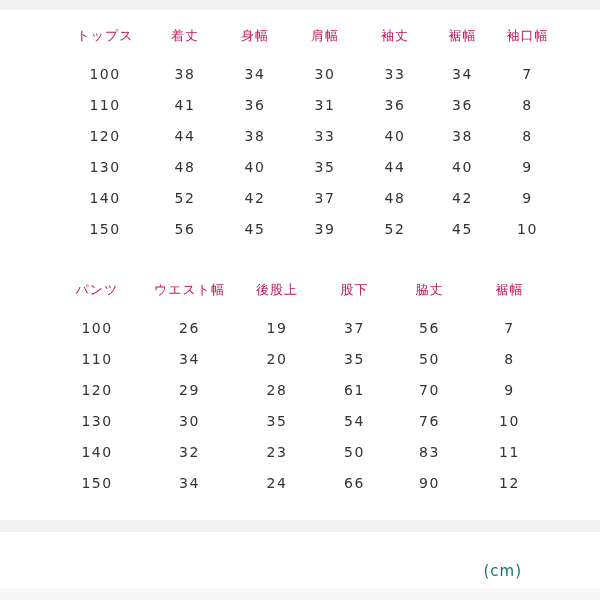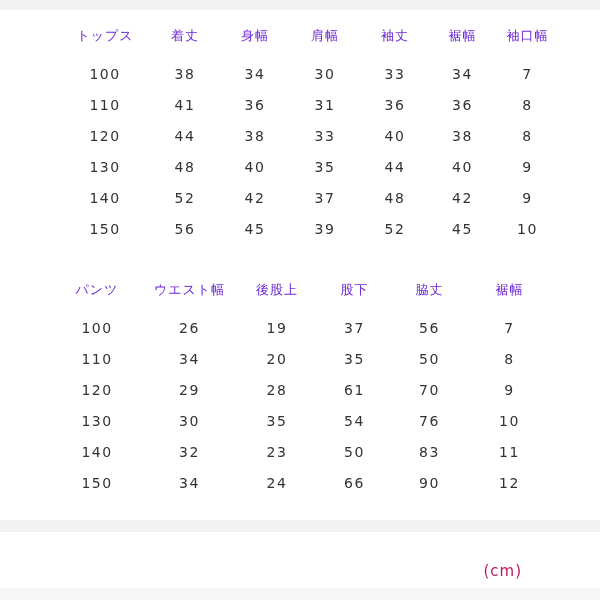--- a/index.html
+++ b/index.html
@@ -60,21 +60,21 @@
     font-weight: normal;
     text-align: center;
     vertical-align: middle;
     color: #333333;
     font-size: 13px;
     letter-spacing: 1px;
   }
   table.size-table thead th {
     height: 44px;
     font-size: 13px;
-    color: #6d28d9;
+    color: #be185d;
   }
   table.size-table tbody td {
     height: 31px;
     font-size: 14px;
     letter-spacing: 1.5px;
   }
 
   
   .tops-wrap {
     position: absolute;
@@ -106,21 +106,21 @@
   .pants-wrap col.p3 { width: 75px; }
   .pants-wrap col.p4 { width: 75px; }
   .pants-wrap col.p5 { width: 85px; }
 
   .unit-note {
     position: absolute;
     right: 78px;
     top: 562px;
     font-size: 15px;
     letter-spacing: 1px;
-    color: #be185d;
+    color: #0f766e;
   }
 </style>
 </head>
 <body>
 
 <div class="page">
 
   <div class="band-top"></div>
   <div class="band-bottom"></div>
   <div class="band-bottom2"></div>

